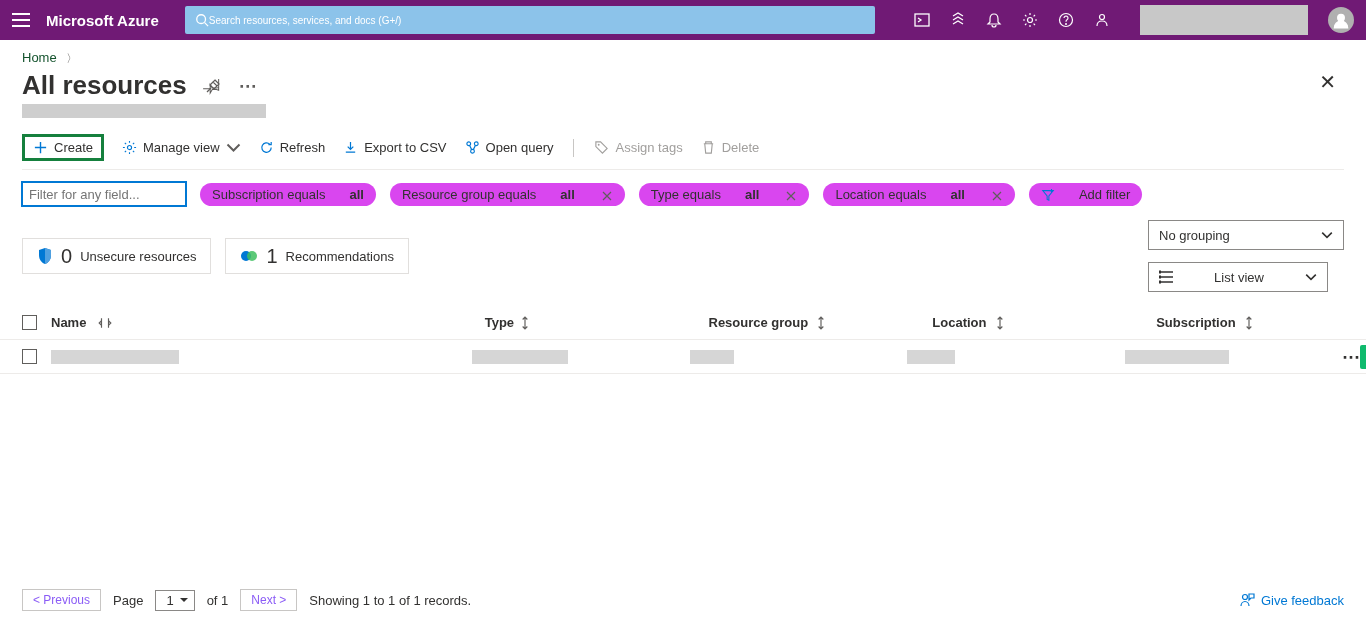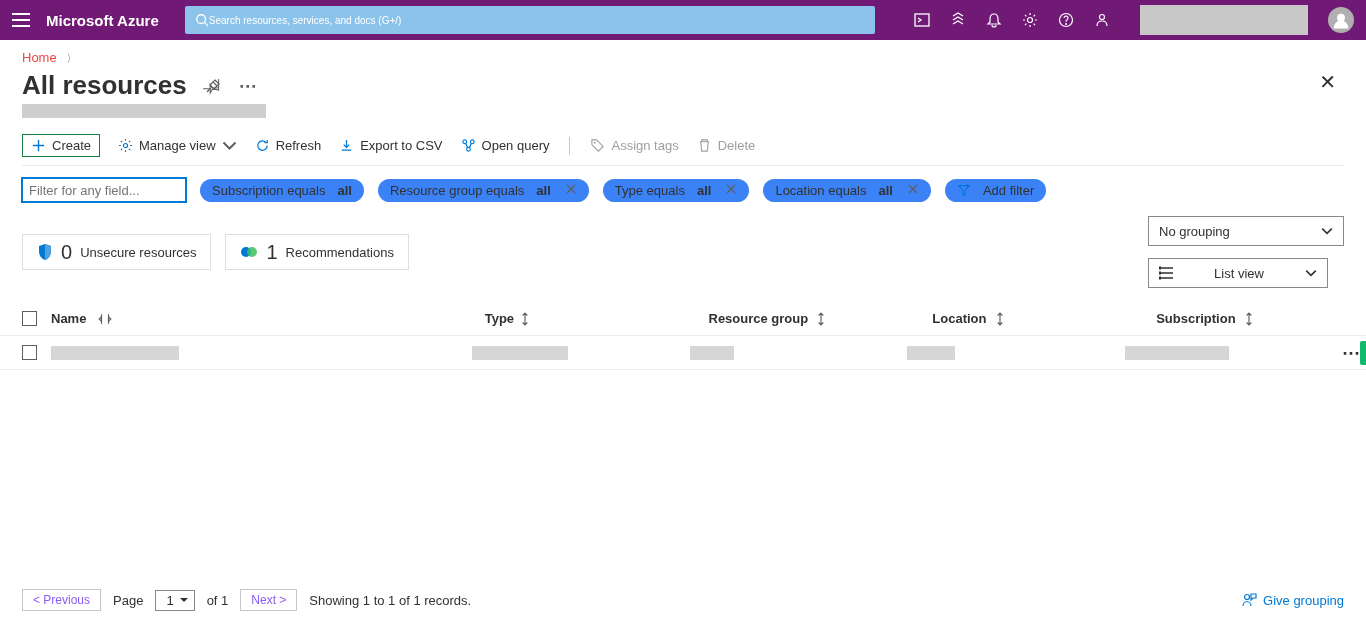--- a/index.html
+++ b/index.html
@@ -15,43 +15,43 @@
 .searchbox input::placeholder { color:#fff; }
 .topicons { display:flex; margin-left:auto; align-items:center; gap:20px; }
 .topicons .ic { width:16px; height:16px; display:flex; align-items:center; justify-content:center; cursor:pointer; }
 .topicons svg { stroke:#fff; fill:none; }
 .account { width:168px; height:30px; background:#c8c8c8; margin-left:10px; }
 .avatar { width:26px; height:26px; border-radius:50%; background:#b0b0b0; display:flex; align-items:center; justify-content:center; }
 .avatar svg { fill:#fff; }
 
 
 .bc { padding:10px 22px 4px; font-size:13px; }
-.bc a { color:#ef4444; text-decoration:none; }
+.bc a { color:#14532d; text-decoration:none; }
 .bc .chev { color:#605e5c; margin-left:6px; font-size:11px; }
 
 
 .hdr-row { display:flex; align-items:flex-start; padding:0 22px; }
 .title { font-size:26px; font-weight:600; display:flex; align-items:center; gap:18px;justify-content:flex-end; }
 .pin { width:16px; height:16px; }
 .more { font-size:18px; color:#605e5c; cursor:pointer; }
 .redacted-sub { width:244px; height:14px; background:#cecece; margin:3px 0 0 22px; }
 .closex { margin-left:auto; margin-right:8px; font-size:20px; color:#323130; cursor:pointer; font-weight:300; }
 
 
 .toolbar { margin:16px 22px 0; border-bottom:1px solid #edebe9; display:flex; align-items:center; gap:18px; padding-bottom:8px; position:relative; }
 .tb-btn { display:flex; align-items:center; gap:6px; font-size:13px; cursor:pointer; color:#323130; }
 .tb-btn.disabled { color:#a19f9d; }
 .tb-btn svg { width:15px; height:15px; }
 .tb-sep { width:1px; height:18px; background:#c8c6c4; margin:0 2px; }
-.create-wrap { border:1px solid #15803d; padding:3px 8px; display:flex; align-items:center; gap:4px; }
+.create-wrap { border:3px solid #15803d; padding:3px 8px; display:flex; align-items:center; gap:4px; }
 
 
 .filter-row { display:flex; align-items:center; gap:14px; padding:12px 22px 0; }
 .filter-input { width:164px; height:24px; border:1px solid #0078d4; outline:1px solid #0078d4; font-size:13px; padding:0 6px; }
-.pill { background:#3b82f6; border-radius:14px; padding:4px 12px; font-size:13px; display:flex; align-items:flex-start; gap:12px; cursor:pointer; }
+.pill { background:#d946ef; border-radius:14px; padding:4px 12px; font-size:13px; display:flex; align-items:flex-end; gap:24px; cursor:pointer; }
 .pill b, .pill .x { font-weight:600; }
 .pill .x { width:12px; height:12px; margin-left:2px; }
 .pill .x svg { stroke:#605e5c; }
 .pill.add svg { stroke:#0078d4; }
 
 
 .cards-row { display:flex; align-items:center; gap:14px; padding:14px 22px 0; }
 .card { border:1px solid #e1dfdd; height:36px; display:flex; align-items:center; gap:8px; padding:0 14px; font-size:13px; cursor:pointer; }
 .card .num { font-size:20px; font-weight:400; }
 .selects { margin-left:auto; display:flex; gap:12px;flex-direction:column; }
@@ -359,15 +359,15 @@
   <div class="pgsel"><span>1</span></div>
   <span>of 1</span>
   <div class="pgbtn">Next &gt;</div>
   <span>Showing 1 to 1 of 1 records.</span>
   <div class="feedback">
     <svg width="16" height="16" viewBox="0 0 16 16">
         <circle cx="6" cy="5" r="2.5" stroke-width="1.2"></circle>
         <path d="M2 14c0-2.5 1.8-4.5 4-4.5s4 2 4 4.5" stroke-width="1.2"></path>
         <path d="M10 2h5v4h-3l-2 2z" stroke-width="1.2"></path>
       </svg>
-    <span>Give grouping</span>
+    <span>Give feedback</span>
   </div>
 </div>
 
 </body></html>

